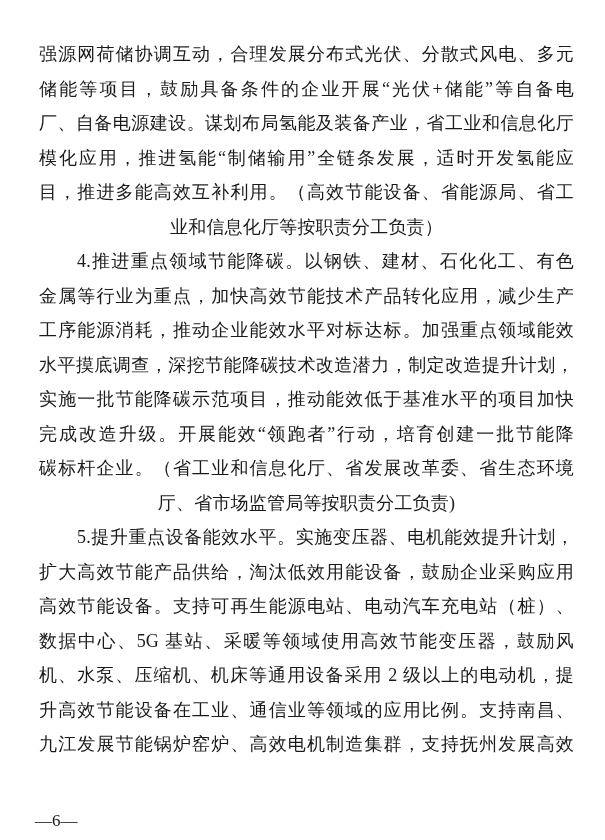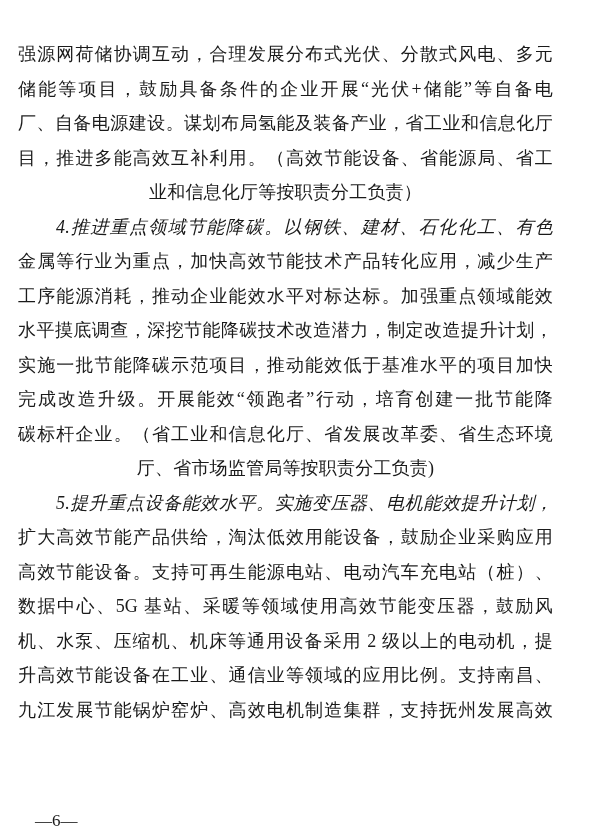--- a/index.html
+++ b/index.html
@@ -14,59 +14,59 @@
     color: #1a1a1a;
     position: relative;
   }
   .page {
     position: absolute;
     inset: 0;
     background: #ffffff;
   }
   .text-block {
     position: absolute;
-    left: 18px;
+    left: 39px;
     top: 37px;
     width: 535px;
   }
   .line {
     font-size: 18px;
     line-height: 34.5px;
     height: 34.5px;
     white-space: nowrap;
     letter-spacing: 0.2px;
     text-align: center;
   }
   .line.j {
     white-space: normal;
     text-align: justify;
     text-align-last: justify;
   }
   .line.ind {
     text-indent: 38px;
-    font-style: italic;
   }
   .page-number {
     position: absolute;
     left: 35px;
     top: 810px;
     font-size: 17px;
     line-height: 22px;
     letter-spacing: 0;
     color: #1a1a1a;
   }
 </style>
 </head>
 <body>
 
 <div class="page">
   <div class="text-block">
     <div class="line j">强源网荷储协调互动，合理发展分布式光伏、分散式风电、多元</div>
     <div class="line j">储能等项目，鼓励具备条件的企业开展“光伏+储能”等自备电</div>
     <div class="line j">厂、自备电源建设。谋划布局氢能及装备产业，省工业和信息化厅</div>
+    <div class="line j">模化应用，推进氢能“制储输用”全链条发展，适时开发氢能应</div>
     <div class="line j">目，推进多能高效互补利用。（高效节能设备、省能源局、省工</div>
     <div class="line">业和信息化厅等按职责分工负责）</div>
     <div class="line j ind">4.推进重点领域节能降碳。以钢铁、建材、石化化工、有色</div>
     <div class="line j">金属等行业为重点，加快高效节能技术产品转化应用，减少生产</div>
     <div class="line j">工序能源消耗，推动企业能效水平对标达标。加强重点领域能效</div>
     <div class="line j">水平摸底调查，深挖节能降碳技术改造潜力，制定改造提升计划，</div>
     <div class="line j">实施一批节能降碳示范项目，推动能效低于基准水平的项目加快</div>
     <div class="line j">完成改造升级。开展能效“领跑者”行动，培育创建一批节能降</div>
     <div class="line j">碳标杆企业。（省工业和信息化厅、省发展改革委、省生态环境</div>
     <div class="line">厅、省市场监管局等按职责分工负责)</div>

